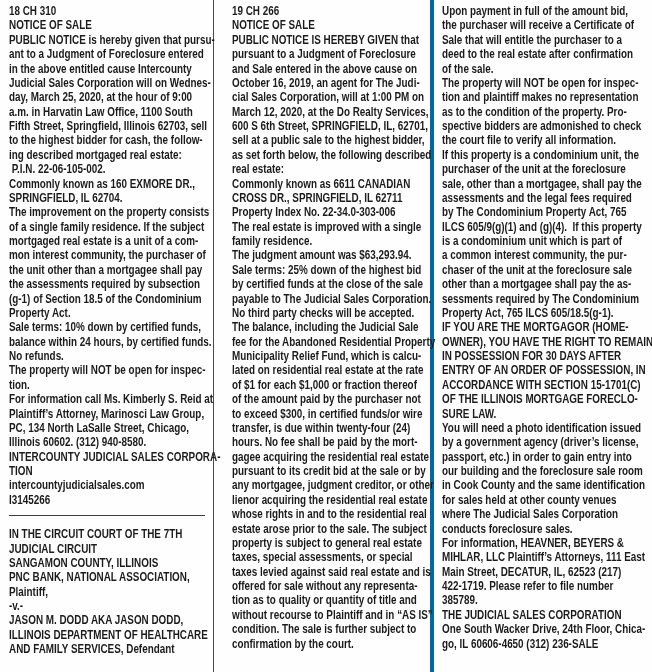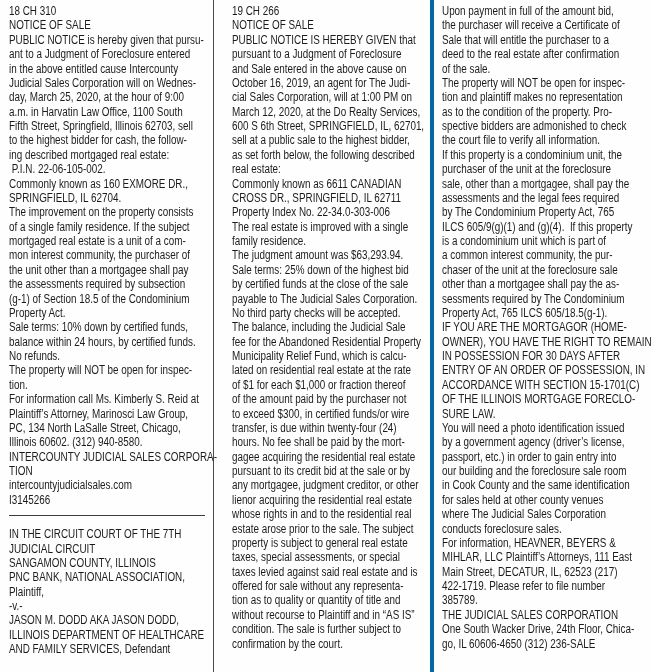--- a/index.html
+++ b/index.html
@@ -13,20 +13,21 @@
     height: 672px;
     background: #fefefe;
     display: flex;
     overflow: hidden;
     font-family: "Liberation Sans", "DejaVu Sans", sans-serif;
   }
   .col {
     box-sizing: border-box;
     height: 672px;
     padding-top: 4px;
+    font-weight: bold;
   }
   .col-1 {
     width: 214px;
     border-right: 1px solid #4a4a4a;
     padding-left: 9px;
   }
   .col-2 {
     width: 220px;
     border-right: 4px solid #0369a1;
     padding-left: 18px;

